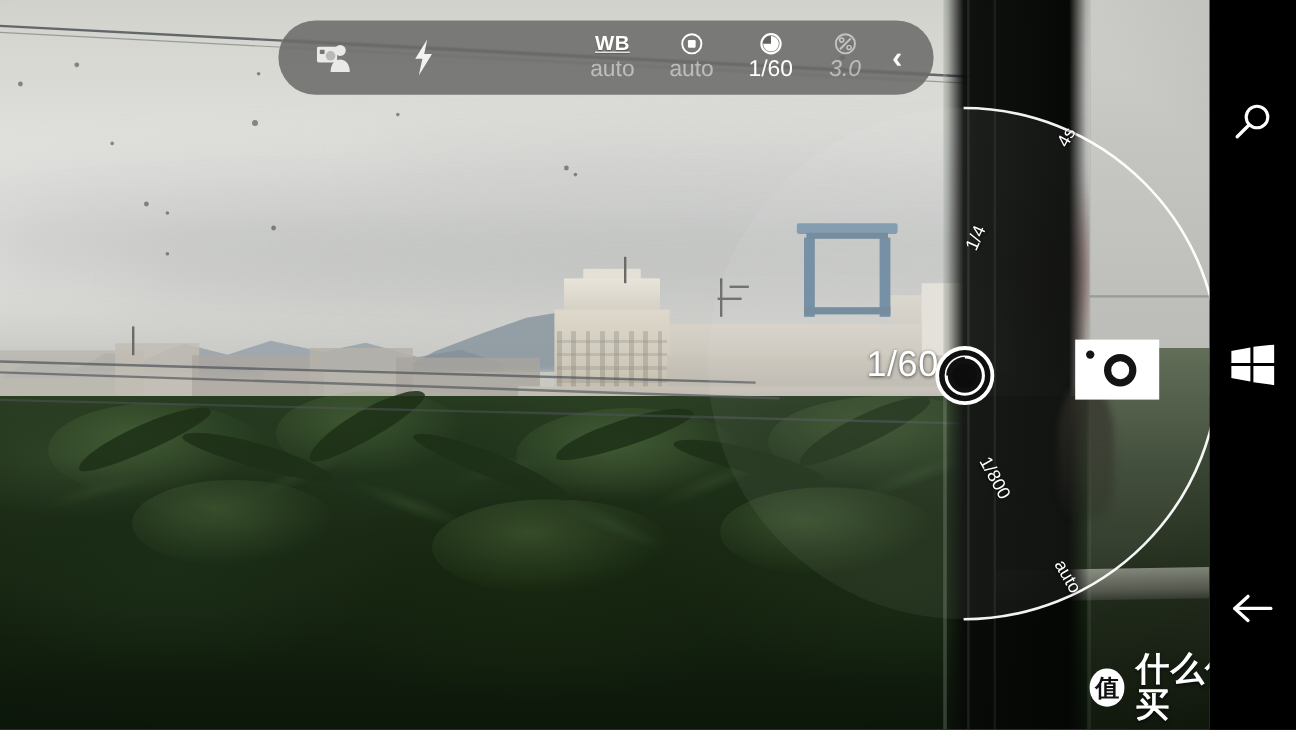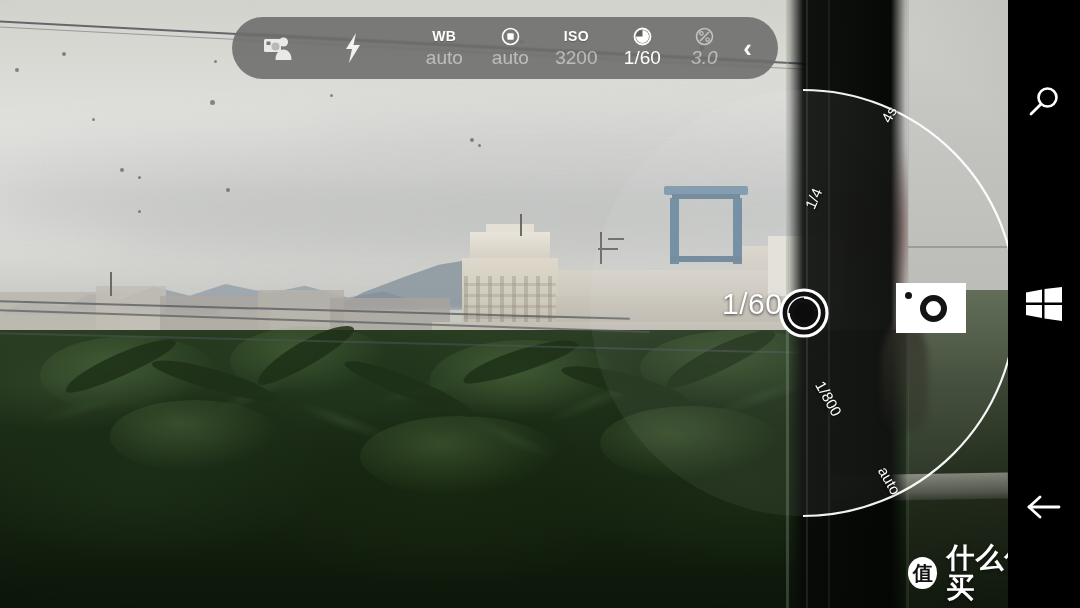--- a/index.html
+++ b/index.html
@@ -243,23 +243,24 @@
     padding:0 22px 0 26px;
     backdrop-filter:blur(1px);
   }
   .sb-item {
     display:flex; flex-direction:column; align-items:center; justify-content:center;
     min-width:46px;
     padding:0 2px;
   }
   .sb-icon-only { margin-right:26px; }
   .sb-label {
-    font-size:14px; font-weight:bold; color:#ffffff;
+    font-size:17px; font-weight:bold; color:#ffffff;
     line-height:19px; letter-spacing:.3px;
     text-shadow:0 1px 1px rgba(0,0,0,.25);
+    text-decoration:underline;
   }
   .sb-value {
     font-size:19px; color:rgba(255,255,255,.50);
     line-height:22px; margin-top:1px;
     font-weight:300;
   }
   .sb-value.active { color:#ffffff; }
   .sb-icon svg { display:block; }
   .sb-slot { width:66px; display:flex; flex-direction:column; align-items:center; }
   .sb-slot.narrow { width:58px;font-style:italic; }
@@ -524,24 +525,20 @@
     <div class="sb-slot">
       <span class="sb-icon" style="height:19px;display:flex;align-items:center;">
         <svg width="19" height="19" viewBox="0 0 19 19">
           <circle cx="9.5" cy="9.5" r="8" fill="none" stroke="#ffffff" stroke-width="1.6"></circle>
           <rect x="6.3" y="6.3" width="6.4" height="6.4" rx="1" fill="#ffffff"></rect>
         </svg>
       </span>
       <span class="sb-value">auto</span>
     </div>
 
-    <div class="sb-slot">
-      <span class="sb-label">ISO</span>
-      <span class="sb-value">3200</span>
-    </div>
 
     <div class="sb-slot">
       <span class="sb-icon" style="height:19px;display:flex;align-items:center;">
         <svg width="19" height="19" viewBox="0 0 19 19">
           <circle cx="9.5" cy="9.5" r="8" fill="none" stroke="#ffffff" stroke-width="1.8"></circle>
           <path d="M9.5 3 A6.5 6.5 0 0 1 16 9.5 A6.5 6.5 0 0 1 9.5 16 A6.5 6.5 0 0 1 3 9.5 Z" fill="#ffffff"></path>
           <path d="M9.5 3 L9.5 9.5 L3 9.5 A6.5 6.5 0 0 1 9.5 3 Z" fill="rgba(98,98,96,1)"></path>
         </svg>
       </span>
       <span class="sb-value active">1/60</span>

